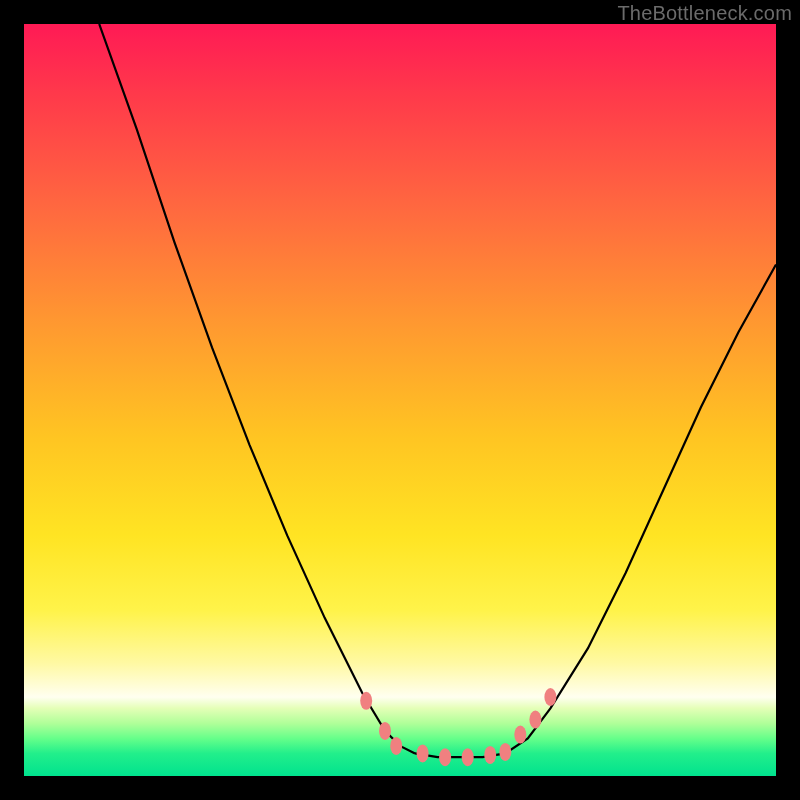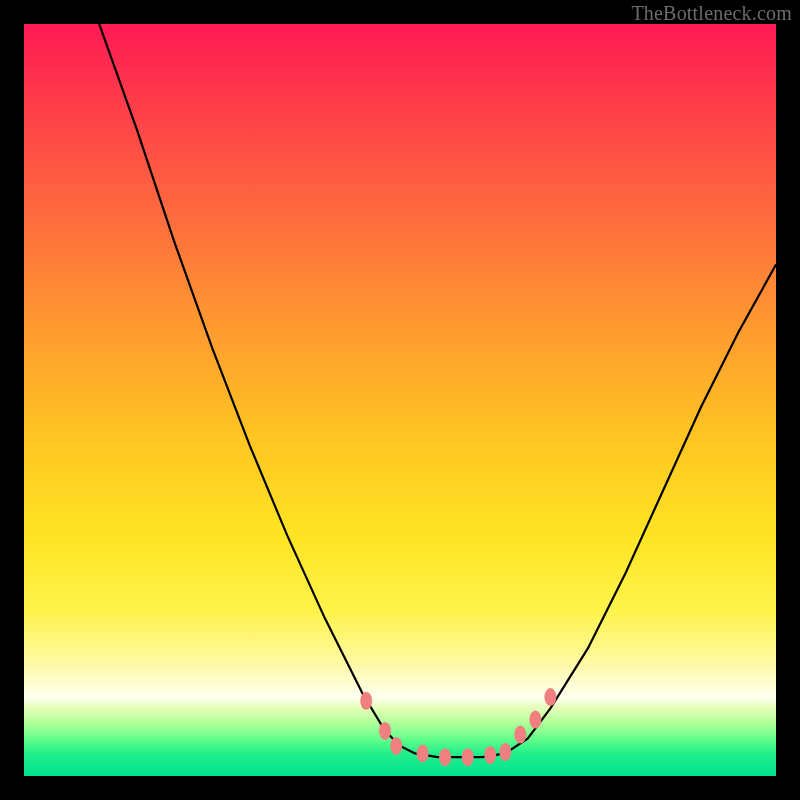--- a/index.html
+++ b/index.html
@@ -44,21 +44,21 @@
   .curve-layer {
     position: absolute;
     left: 0; top: 0;
     width: 752px;
     height: 752px;
   }
   .watermark {
     position: absolute;
     top: 2px;
     right: 8px;
-    font-family: Liberation Serif, serif;
+    font-family: Liberation Sans, sans-serif;
     font-size: 20px;
     color: #6b6b6b;
     letter-spacing: 0.2px;
   }
 </style>
 </head>
 <body>
 
 <div class="outer">
   <div class="watermark">TheBottleneck.com</div>

